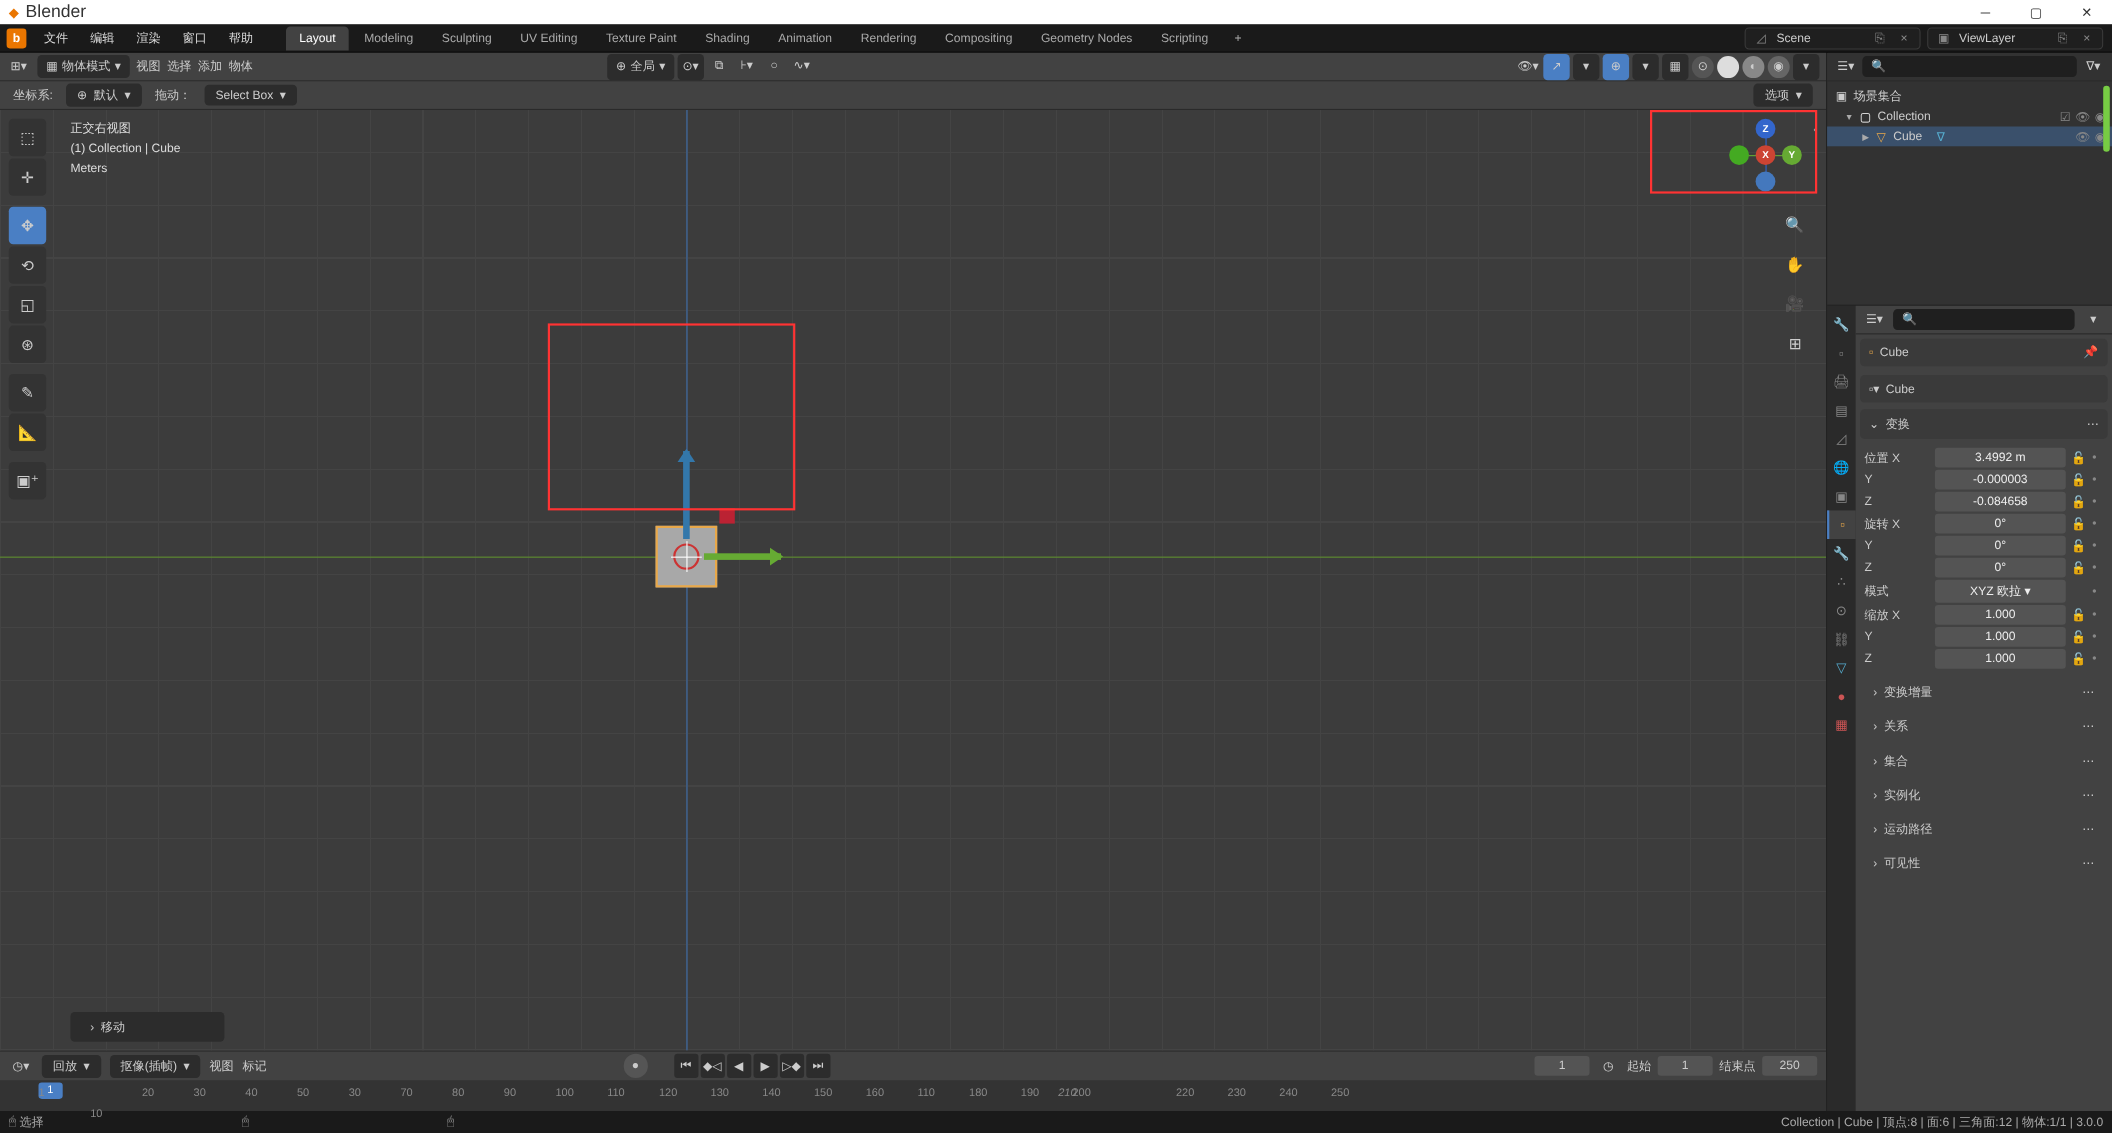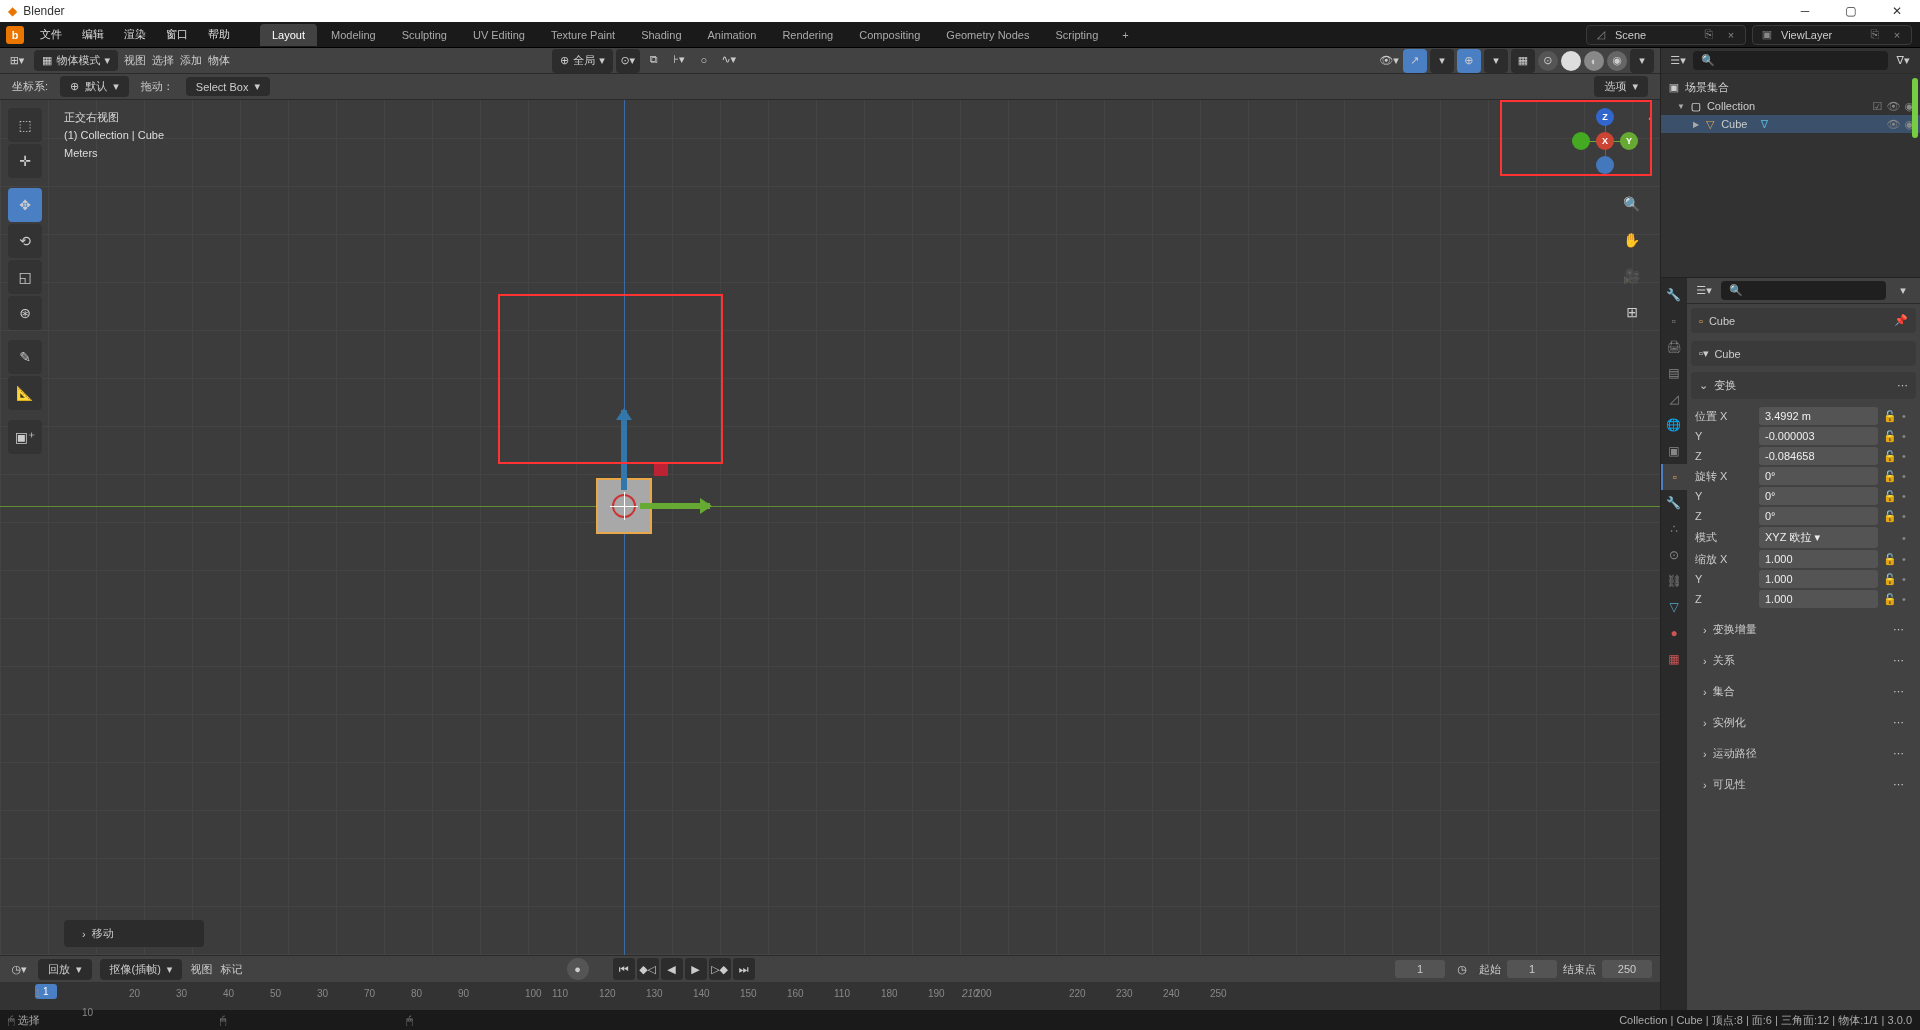--- a/index.html
+++ b/index.html
@@ -1,19 +1,19 @@
 <!DOCTYPE html>
 <html><head>
 <meta charset="utf-8">
 <style>
 *{margin:0;padding:0;box-sizing:border-box;font-family:sans-serif;user-select:none}
 body{background:#1a1a1a;color:#ccc;font-size:11px;overflow:hidden;width:1920px;height:1030px;position:relative}
 .titlebar{height:22px;background:#fff;color:#333;display:flex;align-items:center;padding:0 8px;position:relative}
 .titlebar .logo{color:#ea7600;margin-right:6px;font-size:12px}
-.titlebar .title{font-size:12px}
+.titlebar .title{font-size:16px}
 .winbtns{position:absolute;right:0;display:flex}
 .winbtn{width:46px;height:22px;display:flex;align-items:center;justify-content:center;font-size:12px;color:#333}
 .menubar{height:26px;background:#1a1a1a;display:flex;align-items:center;border-bottom:1px solid #000}
 .menubar .logo{color:#fff;background:#ea7600;border-radius:3px;margin:0 6px;width:18px;height:18px;display:flex;align-items:center;justify-content:center;font-weight:bold;font-size:11px}
 .menubar .m{padding:4px 10px;color:#ddd;cursor:pointer}
 .tabs{display:flex;margin-left:20px;gap:2px}
 .tab{padding:5px 12px;color:#aaa;cursor:pointer;border-radius:4px 4px 0 0}
 .tab.active{background:#424242;color:#fff}
 .tab-add{padding:5px 10px;color:#aaa}
 .scene-bar{margin-left:auto;display:flex;align-items:center;gap:6px;padding-right:8px}
@@ -101,21 +101,21 @@
 .ptab.active{background:#424242;border-left:2px solid #4a7fc4}
 .ptab.obj{color:#e8a84a}
 .props-body{flex:1;background:#424242;display:flex;flex-direction:column;overflow-y:auto}
 .props-header{height:26px;display:flex;align-items:center;padding:0 6px;gap:6px;border-bottom:1px solid #2a2a2a}
 .props-search{flex:1;background:#1f1f1f;border-radius:4px;padding:3px 8px}
 .breadcrumb{padding:6px 8px;display:flex;align-items:center;gap:6px;background:#3a3a3a;margin:4px;border-radius:4px}
 .panel-head{padding:6px 8px;display:flex;align-items:center;gap:6px;background:#3a3a3a;margin:2px 4px;border-radius:4px}
 .prop-rows{padding:4px 8px}
 .prow{display:flex;align-items:center;gap:4px;margin:2px 0}
 .prow .lbl{width:60px;color:#ccc}
-.prow .val{flex:1;background:#545454;border-radius:3px;padding:3px 6px;color:#eee}
+.prow .val{flex:1;background:#545454;border-radius:3px;padding:3px 6px;text-align:center;color:#eee}
 .prow .lock{width:16px;text-align:center;color:#888}
 .prow .dot{width:10px;color:#888}
 .panel-collapsed{padding:6px 12px;display:flex;align-items:center;gap:6px;margin:2px 4px;border-radius:4px}
 
 .statusbar{height:20px;background:#1a1a1a;display:flex;align-items:center;padding:0 8px;color:#aaa;font-size:11px}
 .statusbar .right{margin-left:auto}
 .scrollthumb{position:absolute;right:2px;width:6px;background:#77cc44;border-radius:3px}
 </style>
 </head>
 <body>
@@ -306,21 +306,21 @@
       <div class="tick" style="left: 35px;">1</div>
           <div class="tick" style="left: 82px; margin-top: 19px;">10</div>
           <div class="tick" style="left: 129px;">20</div>
           <div class="tick" style="left: 176px;">30</div>
           <div class="tick" style="left: 223px;">40</div>
           <div class="tick" style="left: 270px;">50</div>
           <div class="tick" style="left: 317px;">30</div>
           <div class="tick" style="left: 364px;">70</div>
           <div class="tick" style="left: 411px;">80</div>
           <div class="tick" style="left: 458px;">90</div>
-          <div class="tick" style="left: 525px;">100</div>
+          <div class="tick" style="left: 505px;">100</div>
           <div class="tick" style="left: 552px;">110</div>
           <div class="tick" style="left: 599px;">120</div>
           <div class="tick" style="left: 646px;">130</div>
           <div class="tick" style="left: 693px;">140</div>
           <div class="tick" style="left: 740px;">150</div>
           <div class="tick" style="left: 787px;">160</div>
           <div class="tick" style="left: 834px;">110</div>
           <div class="tick" style="left: 881px;">180</div>
           <div class="tick" style="left: 928px;">190</div>
           <div class="tick" style="left: 975px;">200</div>

